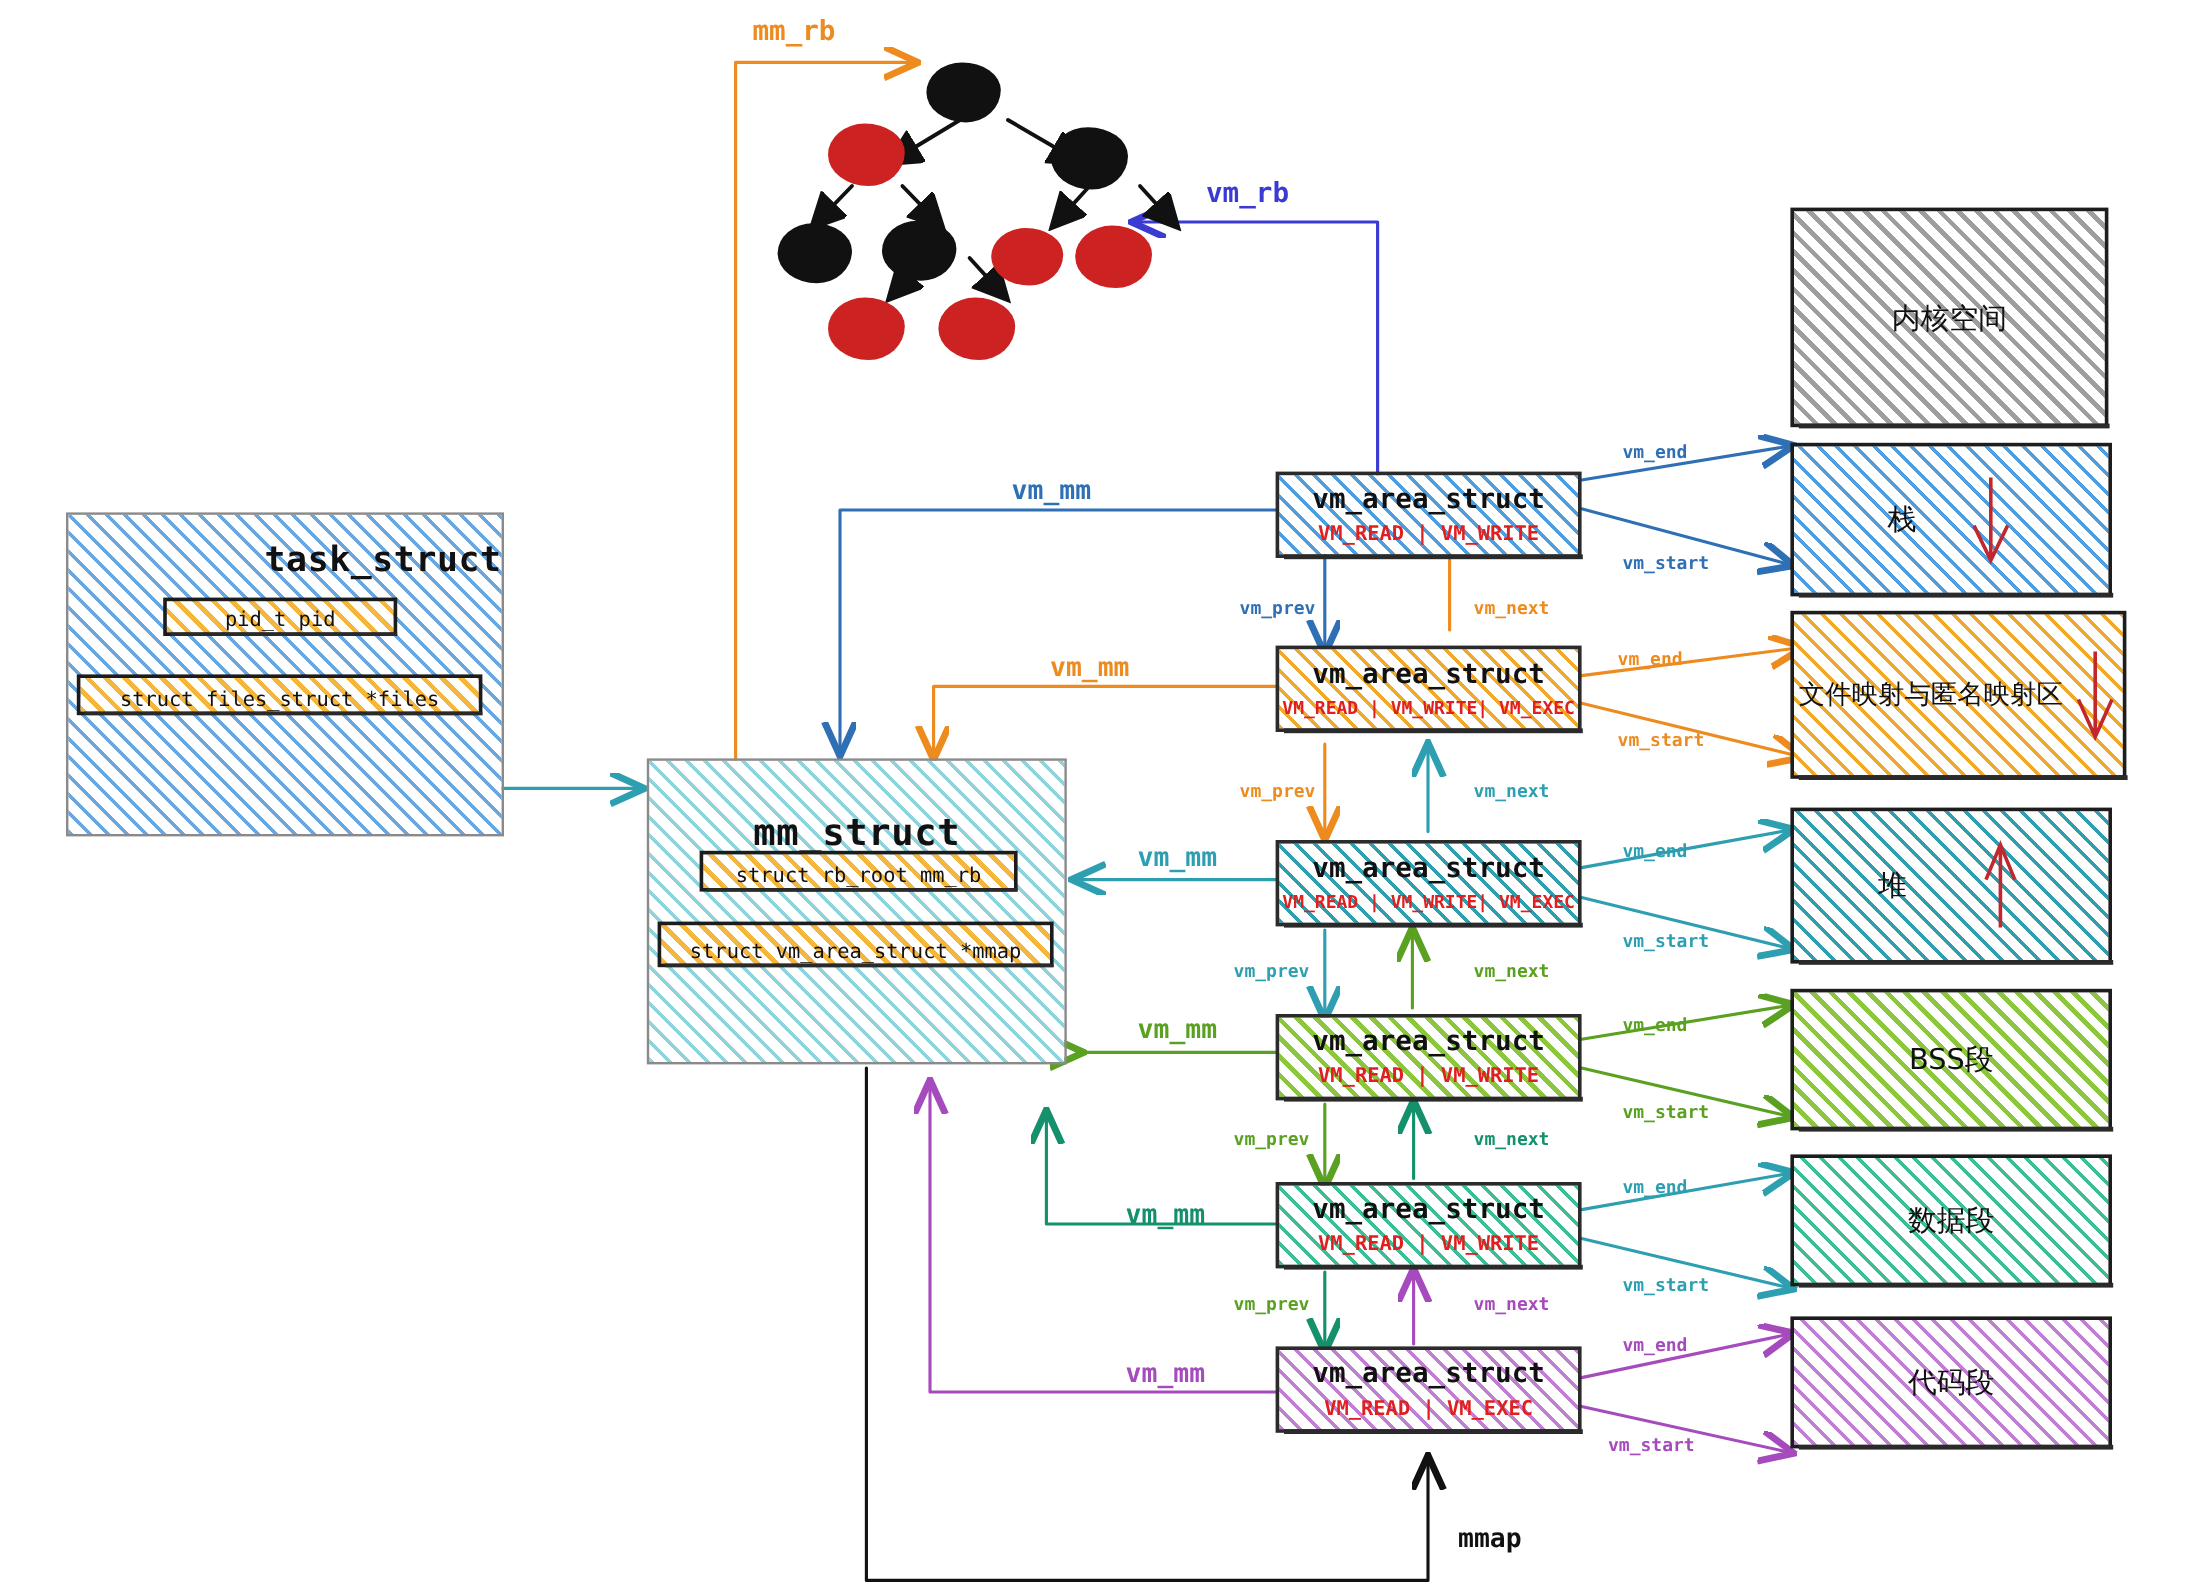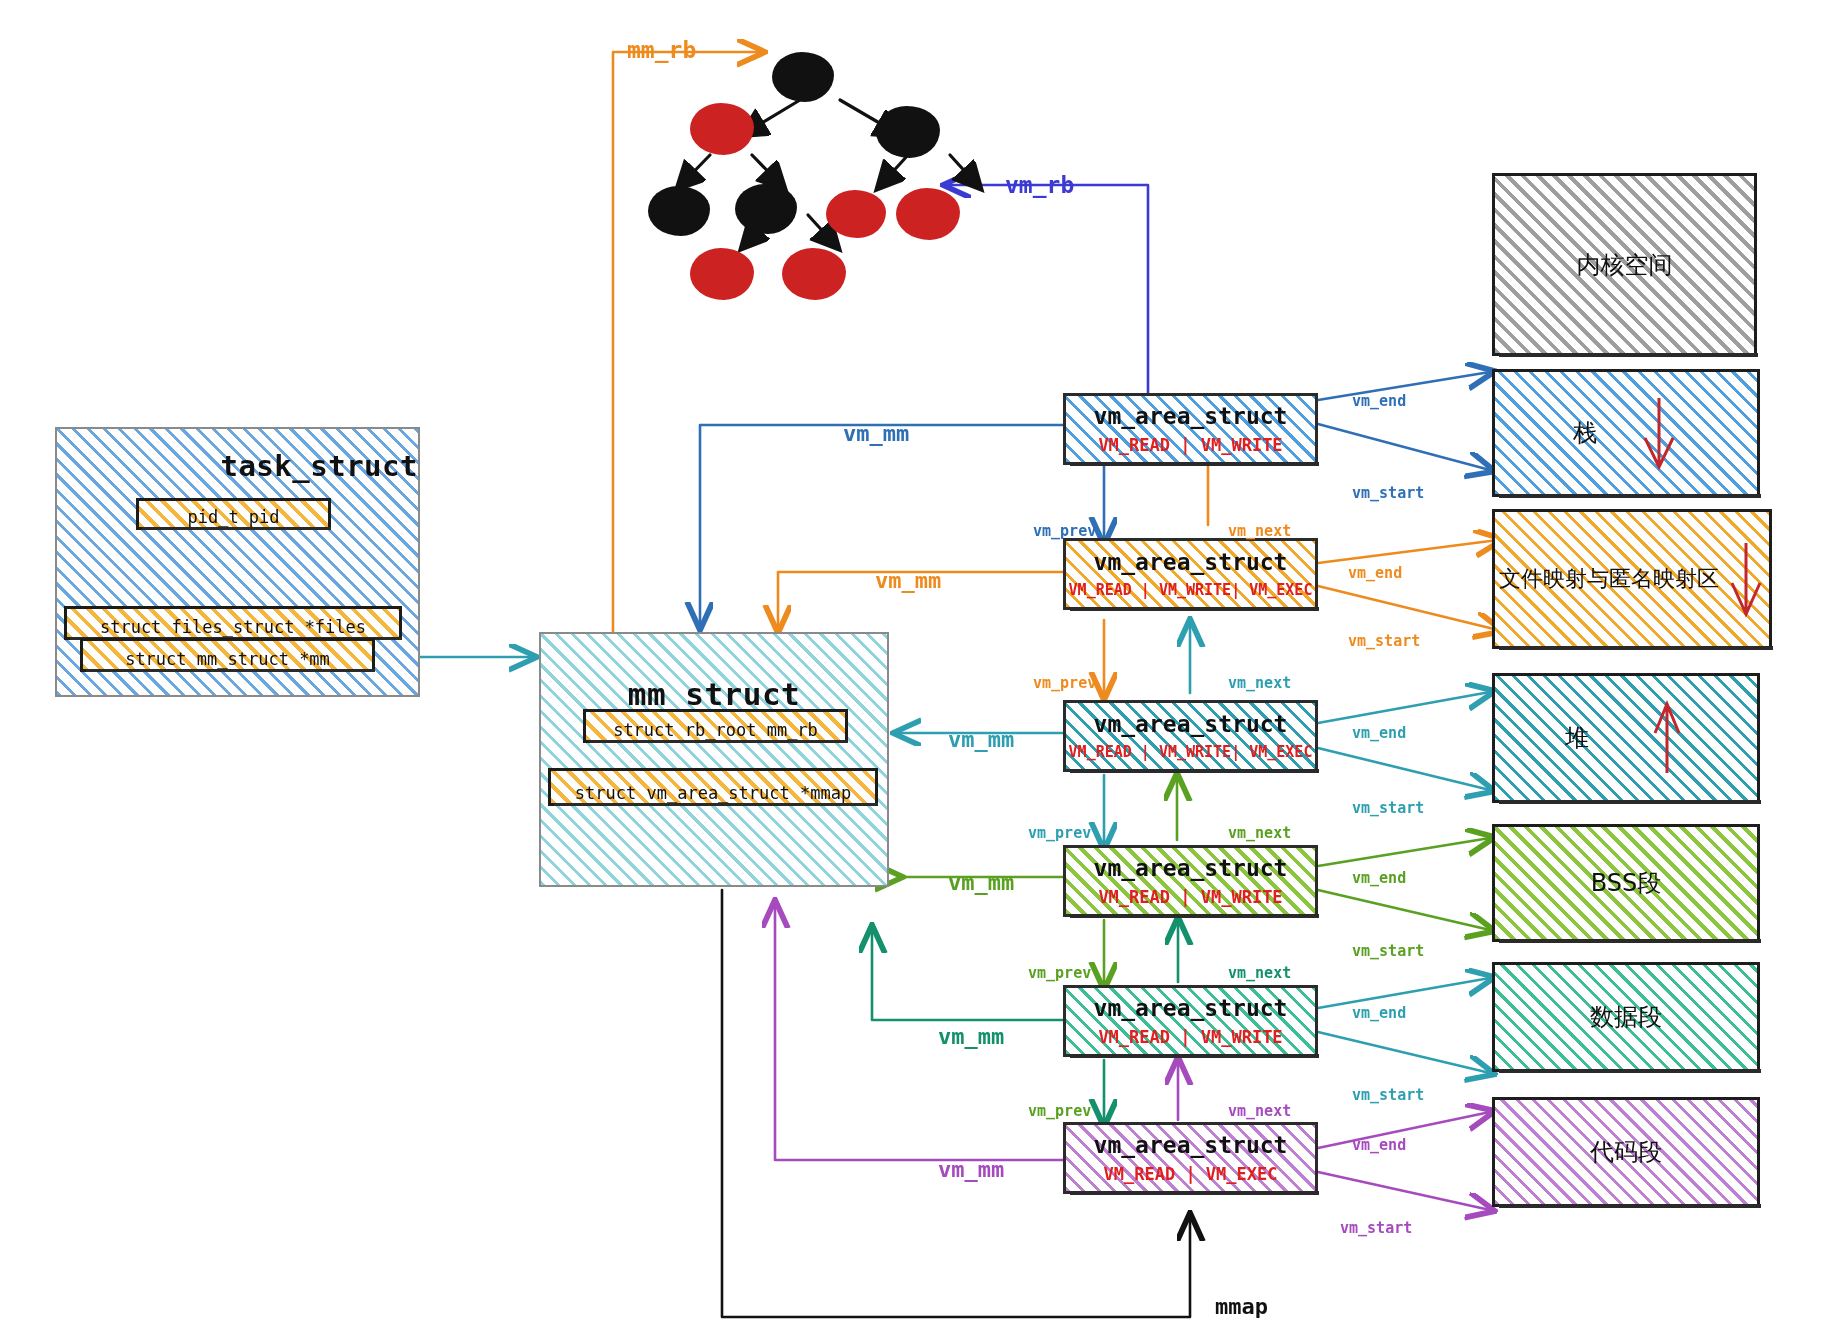--- a/index.html
+++ b/index.html
@@ -45,21 +45,21 @@
   .vma .f{font-size:17px;color:#e02020;font-weight:bold;margin-top:5px;letter-spacing:0px;}
   .vma.shadow:after{content:"";position:absolute;left:4px;top:100%;width:100%;height:4px;background:#2a2a2a;}
 
   
   .region{position:absolute;box-sizing:border-box;border:3px solid #1d1d1d;
       display:flex;align-items:center;justify-content:center;}
   .region .rl{font-family:"DejaVu Sans","Liberation Sans",sans-serif;font-size:24px;color:#111;}
   .region.small .rl{font-size:22px;}
   .region.shadow:after{content:"";position:absolute;left:4px;top:100%;width:100%;height:4px;background:#2a2a2a;}
 
-  .edge-label{position:absolute;font-size:19px;font-weight:bold;white-space:nowrap;margin-top:24px;}
+  .edge-label{position:absolute;font-size:19px;font-weight:bold;white-space:nowrap;}
   .edge-label.sm{font-size:15px;}
   .edge-label.plain{color:#111;font-weight:bold;font-size:22px;}
 
   .rb-node{position:absolute;border-radius:48% 52% 47% 53%/50% 46% 54% 50%;}
 </style>
 </head>
 <body>
 
 <div id="stage">
 
@@ -174,25 +174,22 @@
 
   <div class="edge-label" style="left:627px;top:13px;color:#ee8b1e;font-size:23px;">mm_rb</div>
   <div class="edge-label" style="left:1005px;top:148px;color:#3b3bd4;font-size:23px;">vm_rb</div>
 
   <div class="box h-blue" id="task-struct">
     <div class="bigbox-title">task_struct</div>
   </div>
   <div class="field h-orange shadow" style="left:136px;top:498px;width:195px;height:32px;">
     <span>pid_t  pid</span>
   </div>
-  <div class="field h-orange shadow" style="left:64px;top:562px;width:338px;height:34px;margin-top:44px;">
+  <div class="field h-orange shadow" style="left:64px;top:562px;width:338px;height:34px;">
     <span>struct files_struct *files</span>
-  </div>
-  <div class="field h-orange shadow" style="left:80px;top:638px;width:295px;height:34px;">
-    <span>struct mm_struct    *mm</span>
   </div>
 
   <div class="box h-cyan" id="mm-struct">
     <div class="bigbox-title">mm_struct</div>
   </div>
   <div class="field h-orange shadow" style="left:583px;top:709px;width:265px;height:34px;">
     <span>struct rb_root mm_rb</span>
   </div>
   <div class="field h-orange shadow" style="left:548px;top:768px;width:330px;height:38px;">
     <span>struct vm_area_struct *mmap</span>

